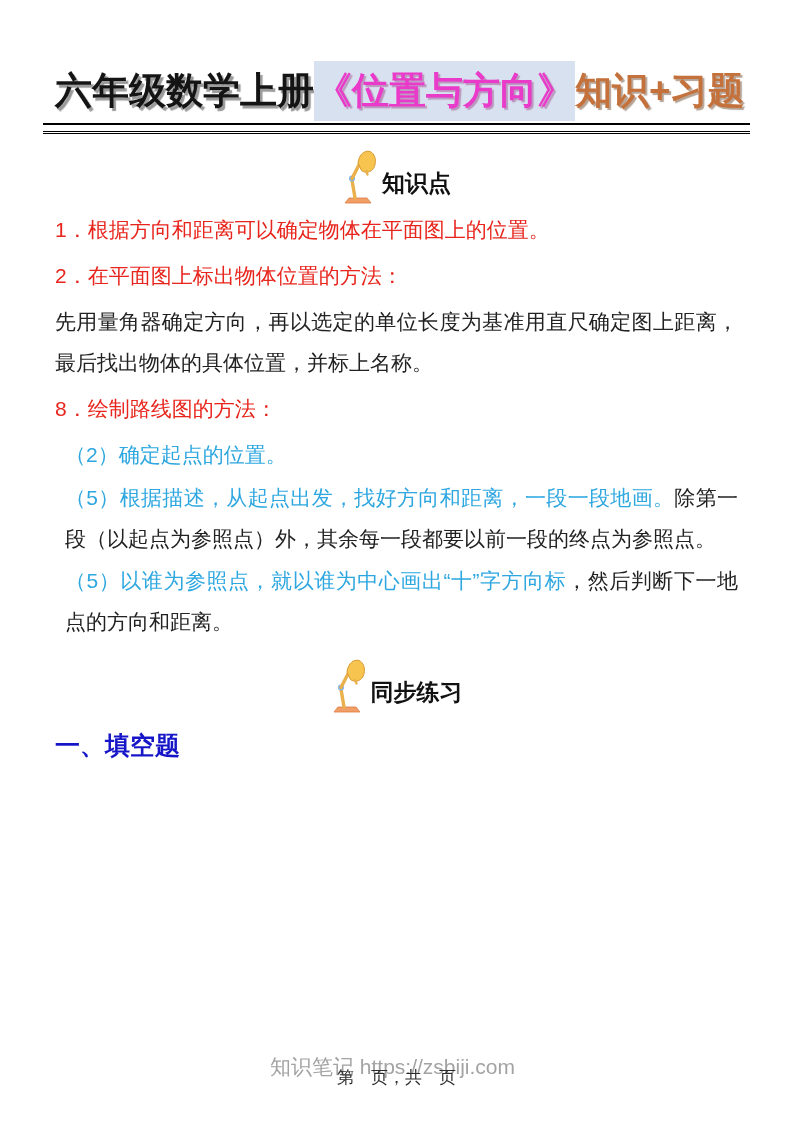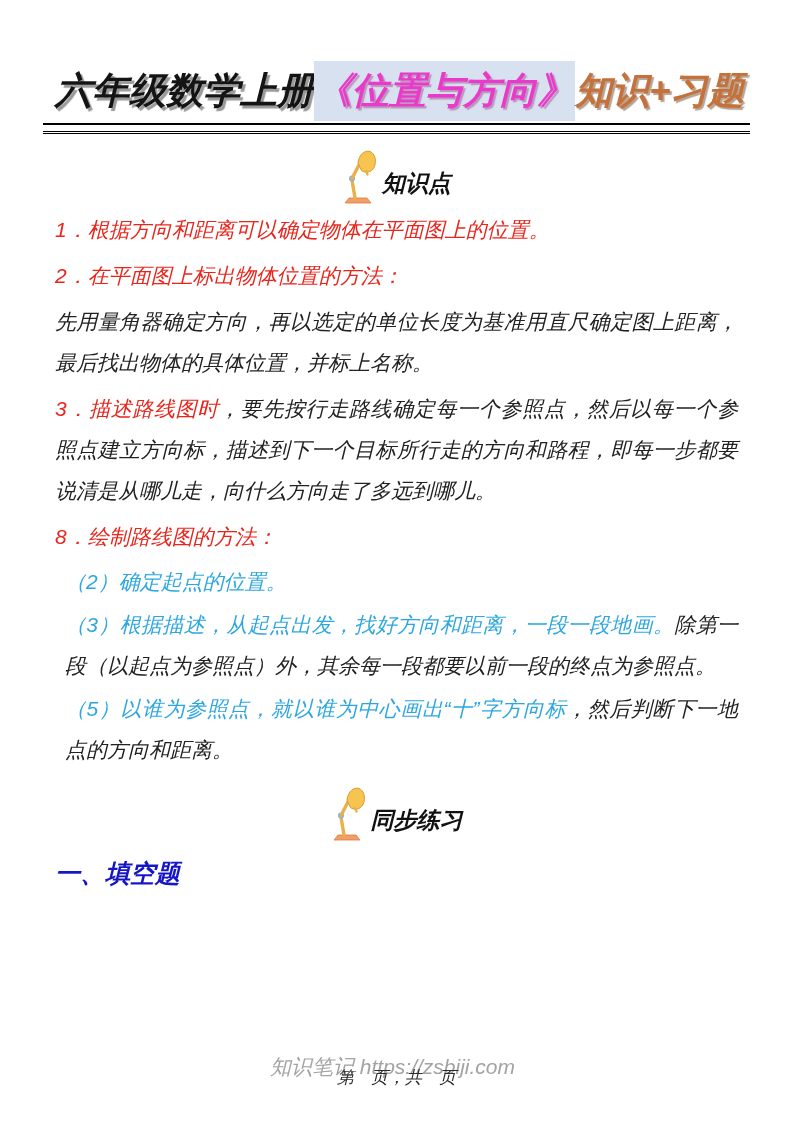--- a/index.html
+++ b/index.html
@@ -4,21 +4,20 @@
 <style>
   html,body { margin:0; padding:0; background:#ffffff; }
   .page {
     position:relative;
     width:789px; height:1122px;
     margin:0 auto;
     background:#fff;
     font-family:"Liberation Sans","DejaVu Sans",sans-serif;
     overflow:hidden;
     color:#1d1d1d;
-    font-style:italic;
   }
   .content { padding:0 53px; }
 
   
   .title-row {
     margin-top:66px;
     white-space:nowrap;
     font-weight:bold;
     font-size:37px;
     line-height:1.35;
@@ -121,28 +120,27 @@
         </svg>
         <span class="heading-text">知识点</span>
       </div>
 
       <p class="body"><span class="red">1．根据方向和距离可以确定物体在平面图上的位置。</span></p>
 
       <p class="body"><span class="red">2．在平面图上标出物体位置的方法：</span></p>
 
       <p class="body"><span class="black">先用量角器确定方向，再以选定的单位长度为基准用直尺确定图上距离，最后找出物体的具体位置，并标上名称。</span></p>
 
-      <p class="body"><span class="red">3．描述路线图时</span><span class="black">，要先按行走路线确定每一个参照点，然后以每一个参照点建立方向标，描述到下一个目标所行走的方向和路程，即每一步都要说清是从哪儿走，向什么方向走了多远到哪儿。</span></p>
 
       <p class="body"><span class="red">8．绘制路线图的方法：</span></p>
 
 
       <p class="body step"><span class="cyan">（2）确定起点的位置。</span></p>
 
-      <p class="body step"><span class="cyan">（3）根据描述，从起点出发，找好方向和距离，一段一段地画。</span><span class="black">除第一段（以起点为参照点）外，其余每一段都要以前一段的终点为参照点。</span></p>
+      <p class="body step"><span class="cyan">（5）根据描述，从起点出发，找好方向和距离，一段一段地画。</span><span class="black">除第一段（以起点为参照点）外，其余每一段都要以前一段的终点为参照点。</span></p>
 
       <p class="body step"><span class="cyan">（5）以谁为参照点，就以谁为中心画出“十”字方向标</span><span class="black">，然后判断下一地点的方向和距离。</span></p>
     </div>
 
     <div>
       <div class="heading-row">
         <svg width="40" height="54" viewBox="0 0 40 54" aria-hidden="true">
           <path d="M7 48 L25 48 L29 53 L3 53 Z" fill="#f29e67" stroke="#d97c3e" stroke-width="0.8"></path>
           <path d="M13 48 L10 30" stroke="#e9b04b" stroke-width="3.4" stroke-linecap="round"></path>
           <circle cx="10" cy="28.5" r="3" fill="#7db4ea"></circle>

